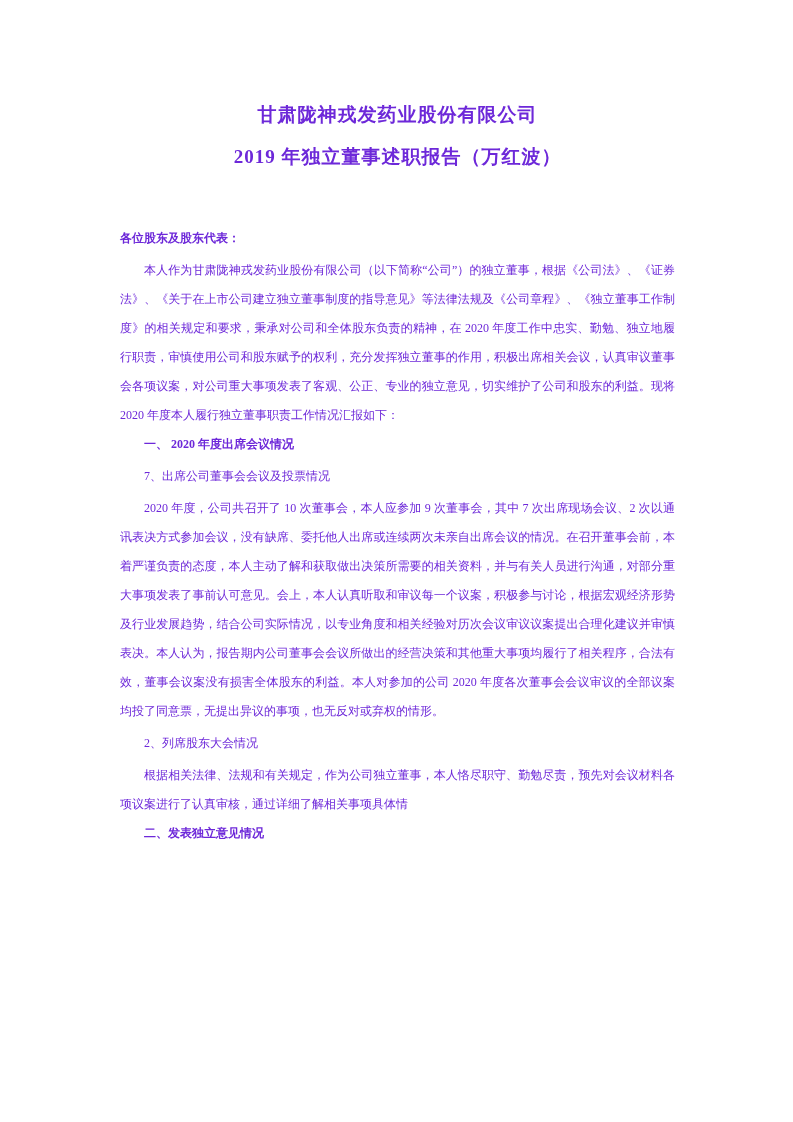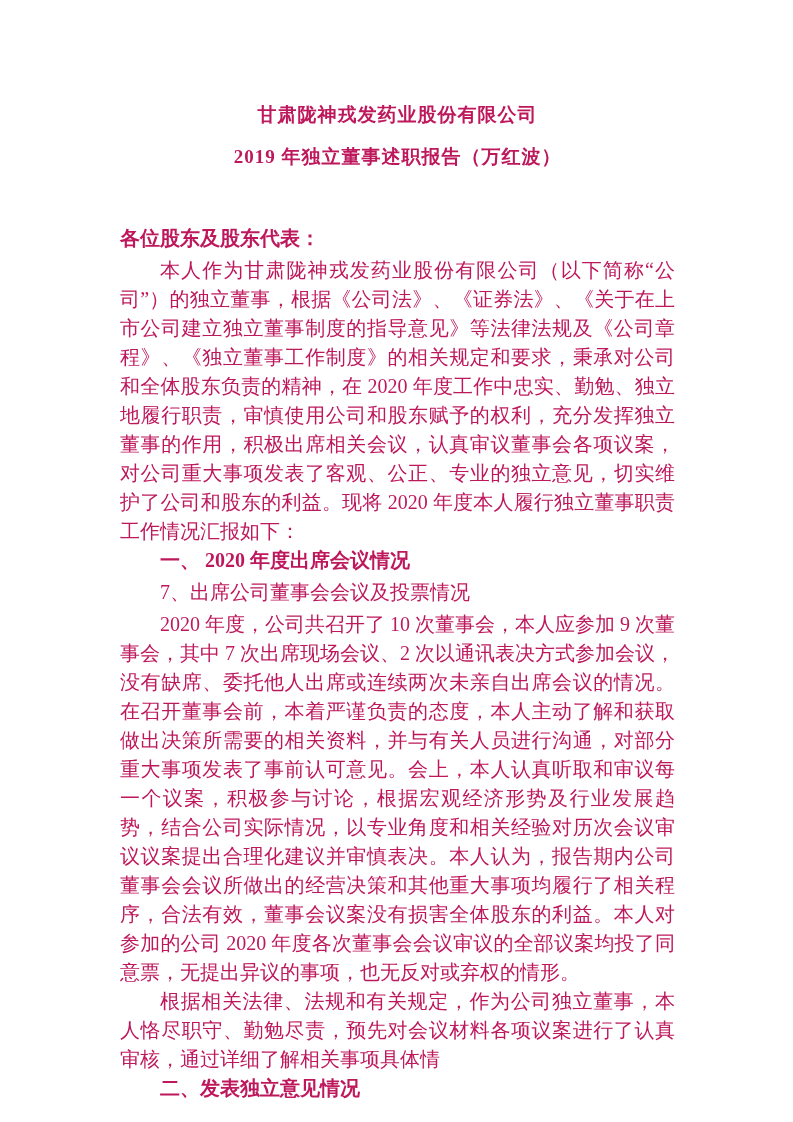--- a/index.html
+++ b/index.html
@@ -6,36 +6,36 @@
     margin: 0;
     padding: 0;
     background: #ffffff;
   }
   .page {
     position: relative;
     width: 793px;
     height: 1122px;
     margin: 0 auto;
     background: #ffffff;
-    color: #be185d;
+    color: #6d28d9;
     font-family: "Liberation Serif", "DejaVu Serif", serif;
     box-sizing: border-box;
     padding: 100px 118px 0 120px;
     overflow: hidden;
   }
   .title {
     text-align: center;
     font-weight: bold;
     font-size: 19px;
     line-height: 30px;
     margin: 0 0 12px 0;
     letter-spacing: 1px;
   }
   .doc-body {
-    font-size: 20px;
+    font-size: 12px;
     line-height: 29px;
   }
   .block {
     margin: 0;
     text-align: justify;
   }
   .salutation {
     font-weight: bold;
     margin-top: 52px;
     margin-bottom: 3px;
@@ -64,16 +64,17 @@
   <div class="title-block">
     <div class="title">甘肃陇神戎发药业股份有限公司</div>
     <div class="title">2019 年独立董事述职报告（万红波）</div>
   </div>
   <div class="doc-body">
       <p class="block salutation">各位股东及股东代表：</p>
       <p class="block body">本人作为甘肃陇神戎发药业股份有限公司（以下简称“公司”）的独立董事，根据《公司法》、《证券法》、《关于在上市公司建立独立董事制度的指导意见》等法律法规及《公司章程》、《独立董事工作制度》的相关规定和要求，秉承对公司和全体股东负责的精神，在 2020 年度工作中忠实、勤勉、独立地履行职责，审慎使用公司和股东赋予的权利，充分发挥独立董事的作用，积极出席相关会议，认真审议董事会各项议案，对公司重大事项发表了客观、公正、专业的独立意见，切实维护了公司和股东的利益。现将 2020 年度本人履行独立董事职责工作情况汇报如下：</p>
       <p class="block heading">一、 2020 年度出席会议情况</p>
       <p class="block subheading">7、出席公司董事会会议及投票情况</p>
       <p class="block body">2020 年度，公司共召开了 10 次董事会，本人应参加 9 次董事会，其中 7 次出席现场会议、2 次以通讯表决方式参加会议，没有缺席、委托他人出席或连续两次未亲自出席会议的情况。在召开董事会前，本着严谨负责的态度，本人主动了解和获取做出决策所需要的相关资料，并与有关人员进行沟通，对部分重大事项发表了事前认可意见。会上，本人认真听取和审议每一个议案，积极参与讨论，根据宏观经济形势及行业发展趋势，结合公司实际情况，以专业角度和相关经验对历次会议审议议案提出合理化建议并审慎表决。本人认为，报告期内公司董事会会议所做出的经营决策和其他重大事项均履行了相关程序，合法有效，董事会议案没有损害全体股东的利益。本人对参加的公司 2020 年度各次董事会会议审议的全部议案均投了同意票，无提出异议的事项，也无反对或弃权的情形。</p>
+      <p class="block subheading">2、列席股东大会情况</p>
       <p class="block body">根据相关法律、法规和有关规定，作为公司独立董事，本人恪尽职守、勤勉尽责，预先对会议材料各项议案进行了认真审核，通过详细了解相关事项具体情</p>
       <p class="block heading">二、发表独立意见情况</p>
     </div>
 </div>
 
 </body></html>

